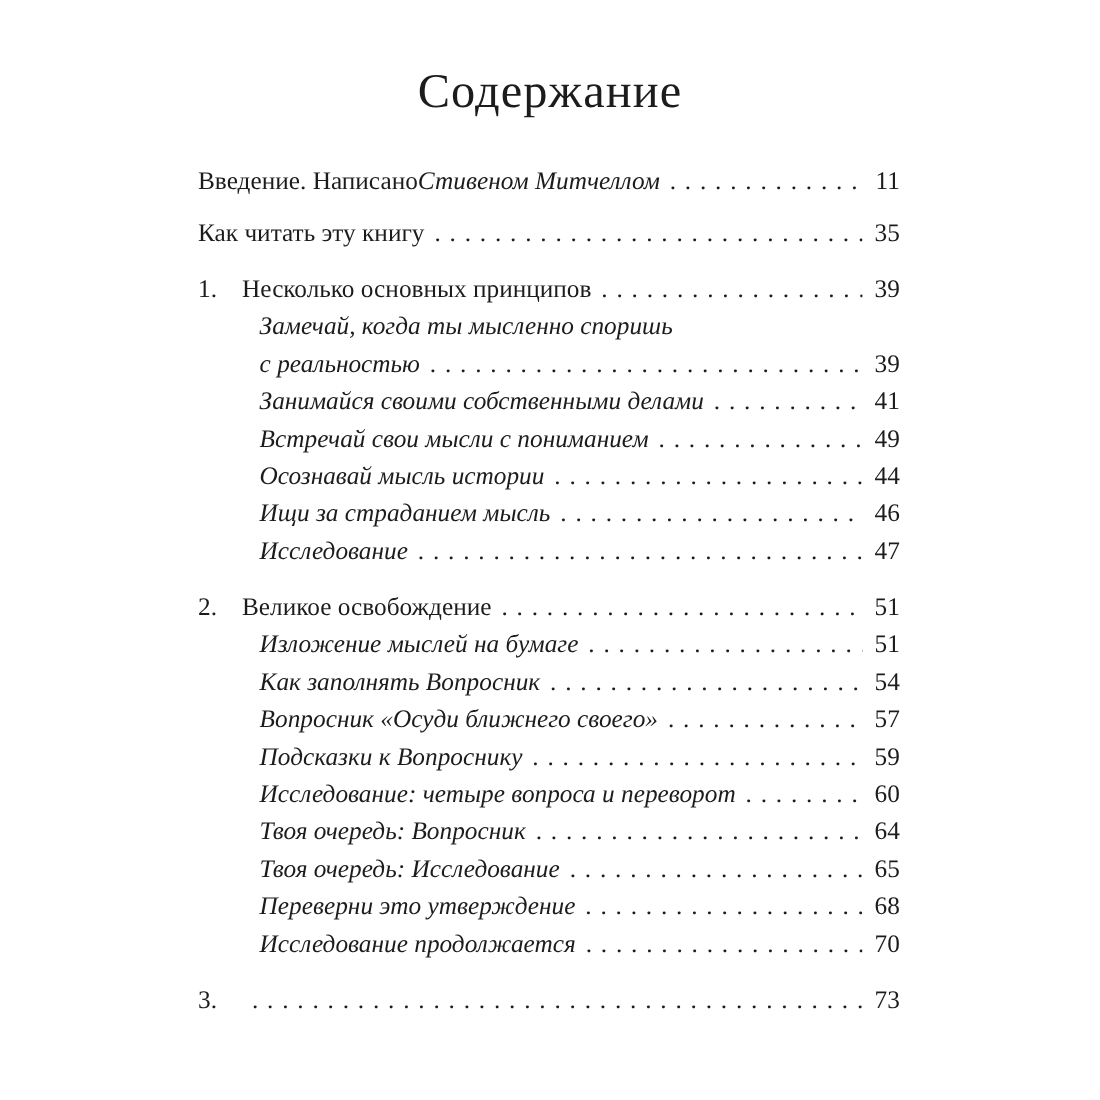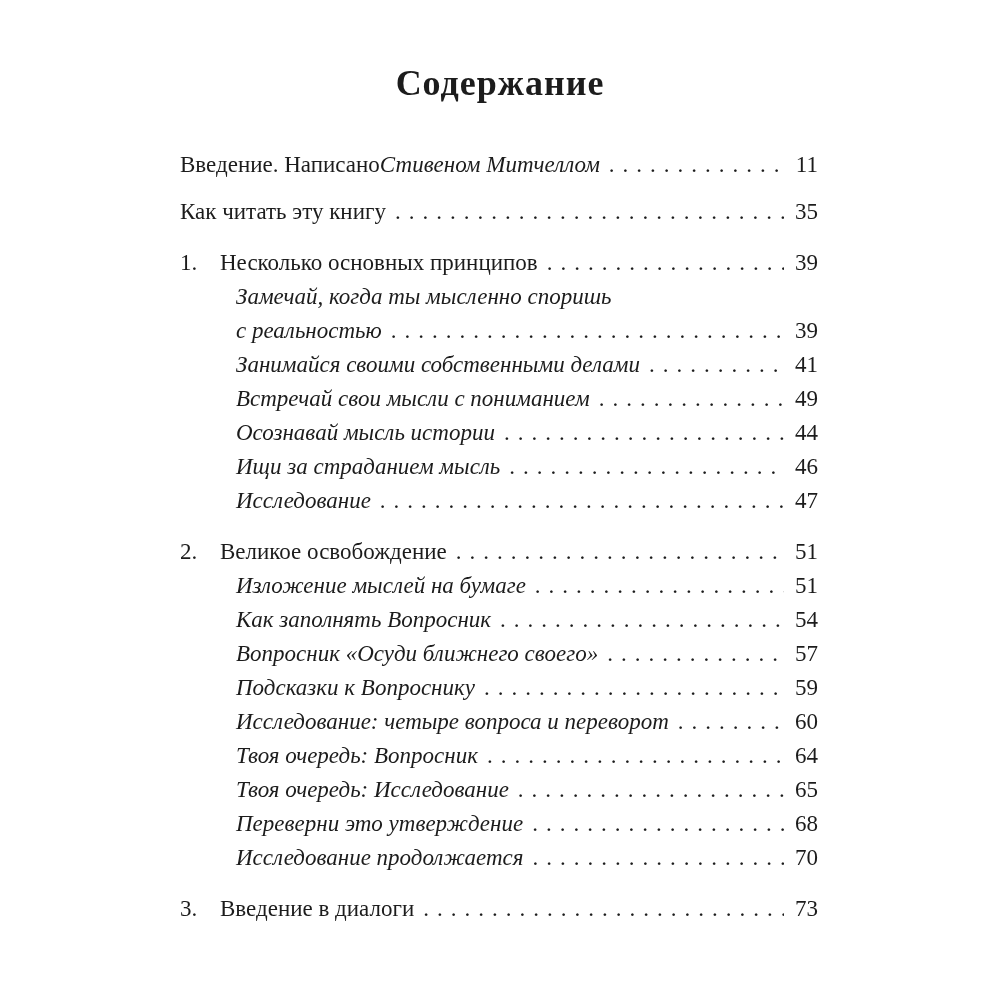--- a/index.html
+++ b/index.html
@@ -16,24 +16,24 @@
   }
   .page {
     width: 1000px;
     height: 1000px;
     background: #ffffff;
     box-sizing: border-box;
     padding-top: 58px;
   }
   .title {
     text-align: center;
-    font-size: 36px;
+    font-size: 44px;
     line-height: 50px;
     letter-spacing: 1px;
-    font-weight: 700;
+    font-weight: 400;
   }
   .toc {
     margin: 40px 0 0 180px;
     width: 638px;
     font-size: 23px;
     line-height: 34px;
   }
   .entry {
     display: flex;
     align-items: flex-start;
@@ -248,20 +248,19 @@
             <span class="txt italic">Исследование продолжается</span>
             <span class="leader">..........................................................................................</span>
             <span class="pagenum">70</span>
           </div>
         </div>
       </div>
       <div class="entry gap-section">
         <span class="num">3.</span>
         <div class="body">
           <div class="line">
-            <span class="txt">Введение в диалоги</span>
             <span class="leader">..........................................................................................</span>
             <span class="pagenum">73</span>
           </div>
         </div>
       </div>
     </div>
 </div>
 
 </body></html>

